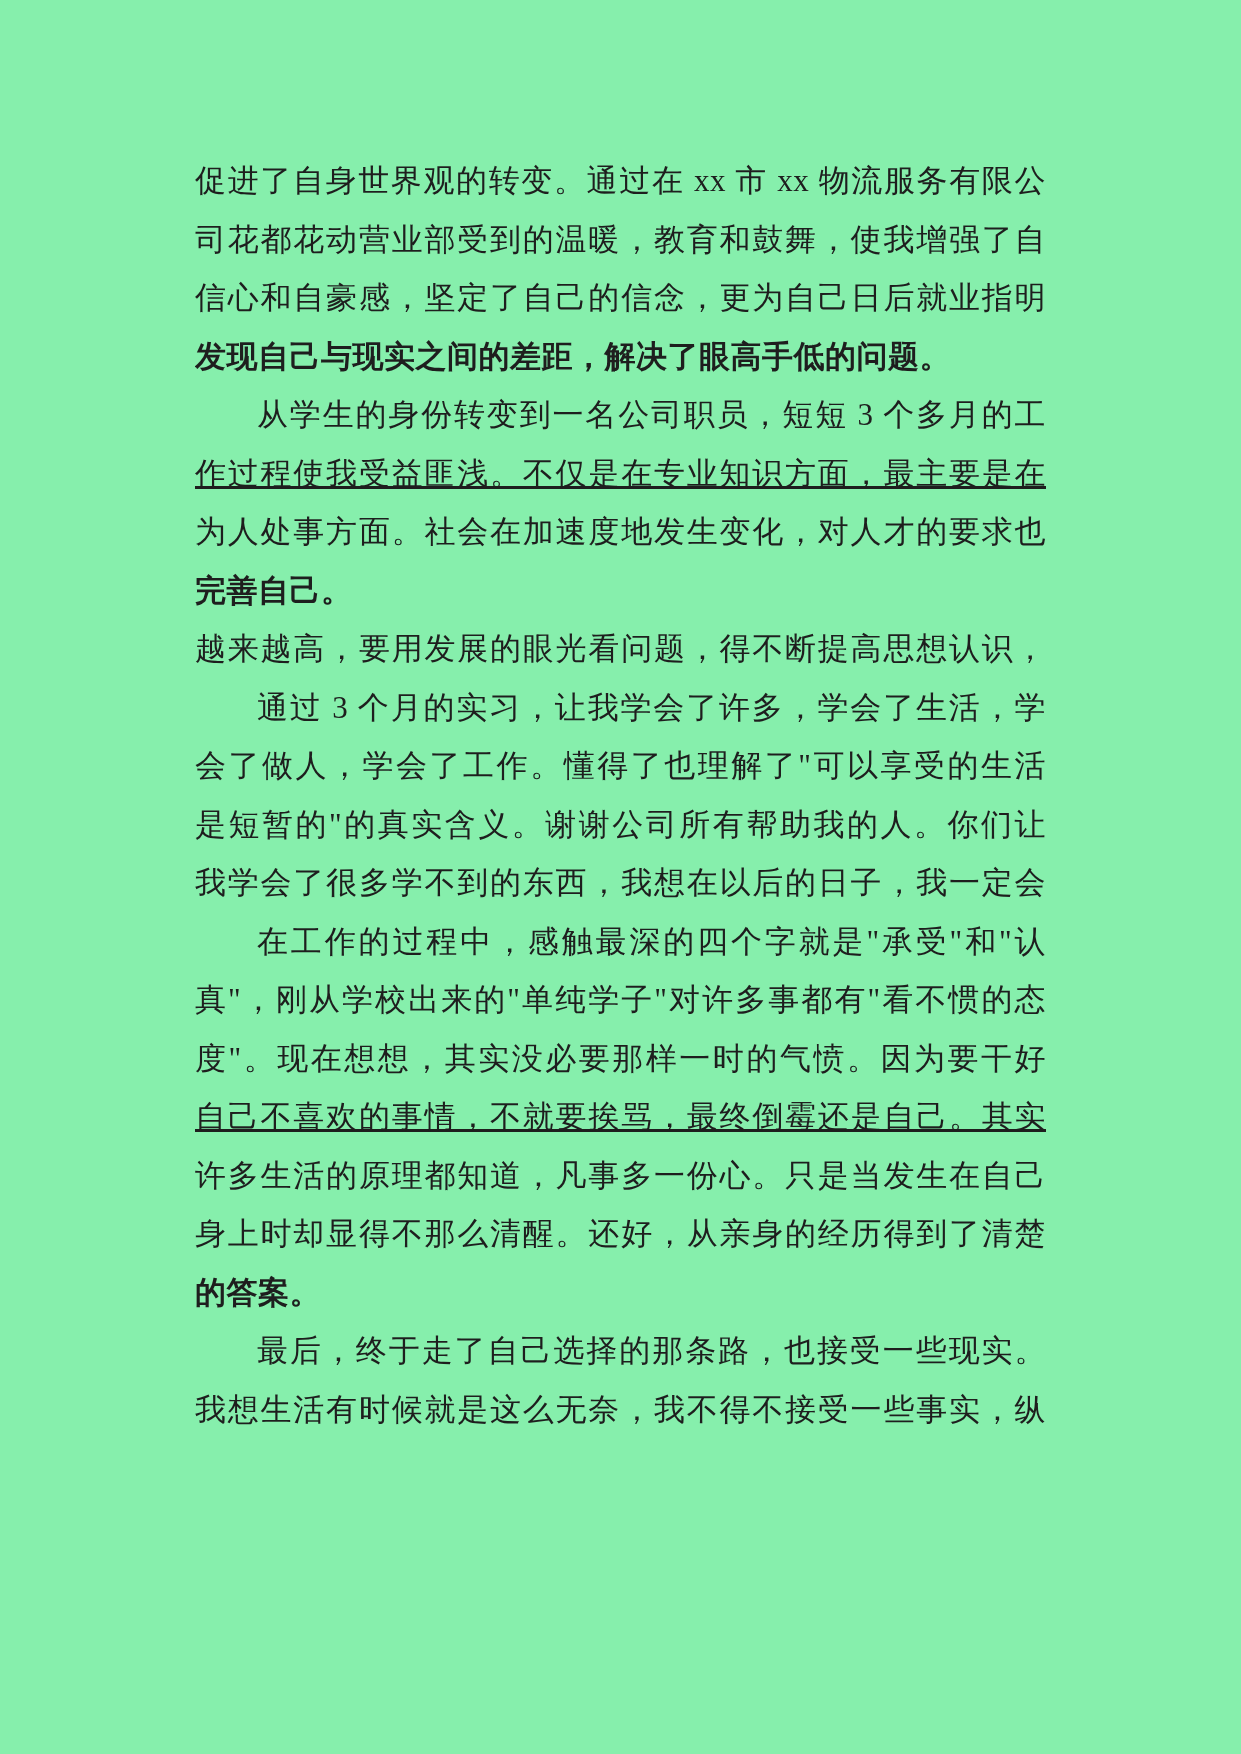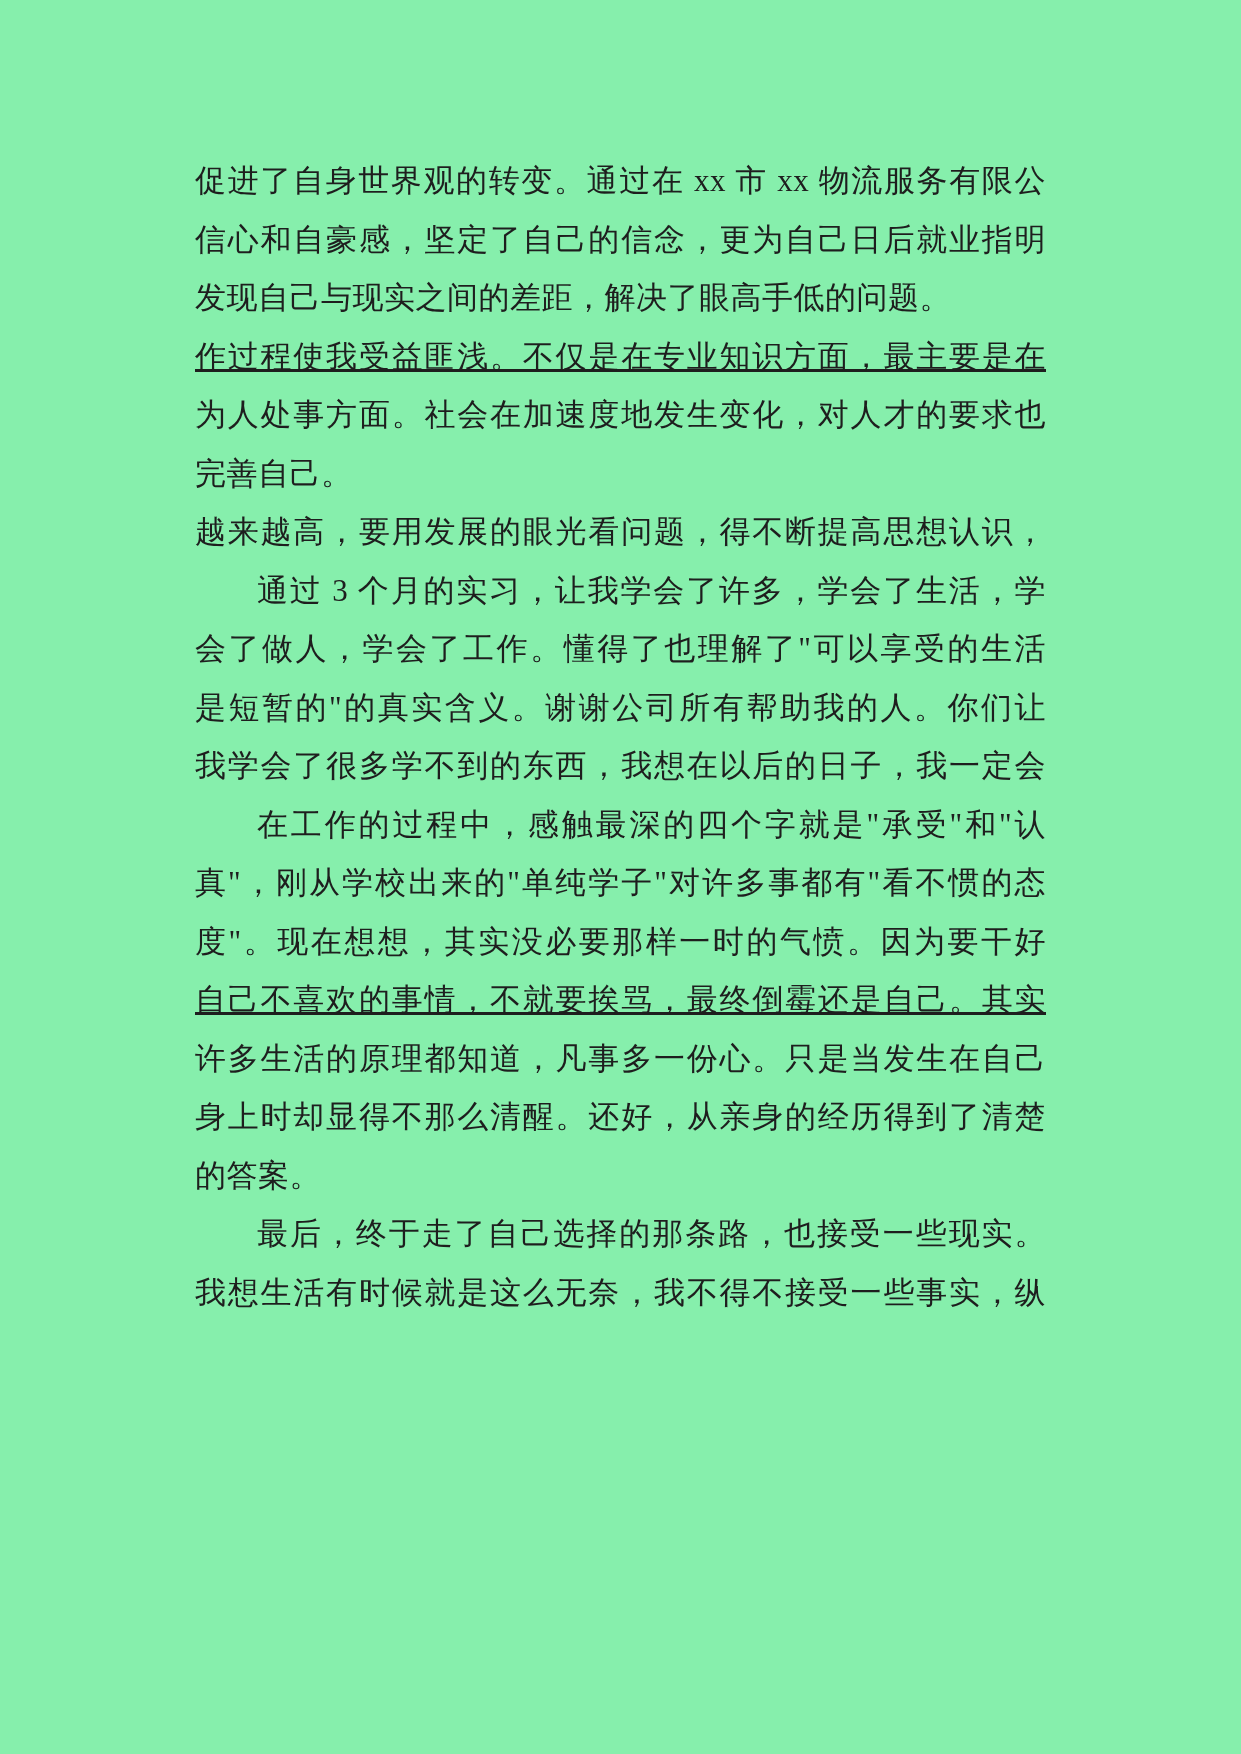--- a/index.html
+++ b/index.html
@@ -34,36 +34,39 @@
     overflow: hidden;
   }
   .text-line.justify {
     text-align: justify;
     text-align-last: justify;
     text-justify: inter-character;
   }
   .text-line.plain {
     text-align: left;
     text-align-last: left;
+    font-weight: bold;
   }
   .text-line.indent {
     padding-left: 62px;
   }
 </style>
 </head>
 <body>
 
 <div class="page" style="background: #86efac; padding-left: 20px;">
   <div class="textblock">
       <div class="paragraph">
         <div class="text-line justify" style="color: rgb(30, 30, 30);">促进了自身世界观的转变。通过在 xx 市 xx 物流服务有限公</div>
+        <div class="text-line justify" style="color: rgb(30, 30, 30);">司花都花动营业部受到的温暖，教育和鼓舞，使我增强了自</div>
         <div class="text-line justify" style="color: rgb(30, 30, 30);">信心和自豪感，坚定了自己的信念，更为自己日后就业指明</div>
         <div class="text-line plain" style="color: rgb(30, 30, 30);">发现自己与现实之间的差距，解决了眼高手低的问题。</div>
       </div>
       <div class="paragraph">
+        <div class="text-line justify indent" style="color: rgb(30, 30, 30);">从学生的身份转变到一名公司职员，短短 3 个多月的工</div>
         <div class="text-line justify" style="color: rgb(30, 30, 30); text-decoration: underline;">作过程使我受益匪浅。不仅是在专业知识方面，最主要是在</div>
         <div class="text-line justify" style="color: rgb(30, 30, 30);">为人处事方面。社会在加速度地发生变化，对人才的要求也</div>
         <div class="text-line plain" style="color: rgb(30, 30, 30);">完善自己。</div>
         <div class="text-line justify" style="color: rgb(30, 30, 30);">越来越高，要用发展的眼光看问题，得不断提高思想认识，</div>
       </div>
       <div class="paragraph">
         <div class="text-line justify indent" style="color: rgb(30, 30, 30);">通过 3 个月的实习，让我学会了许多，学会了生活，学</div>
         <div class="text-line justify" style="color: rgb(30, 30, 30);">会了做人，学会了工作。懂得了也理解了"可以享受的生活</div>
         <div class="text-line justify" style="color: rgb(30, 30, 30);">是短暂的"的真实含义。谢谢公司所有帮助我的人。你们让</div>
         <div class="text-line justify" style="color: rgb(30, 30, 30);">我学会了很多学不到的东西，我想在以后的日子，我一定会</div>

